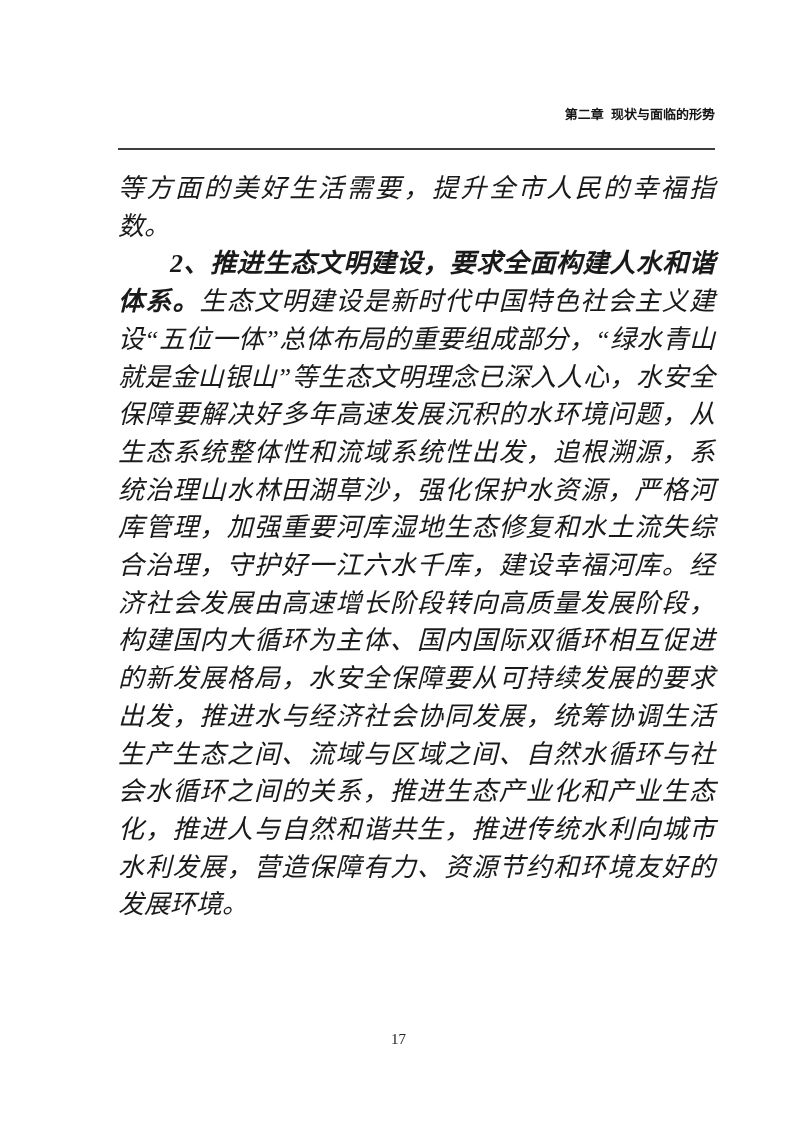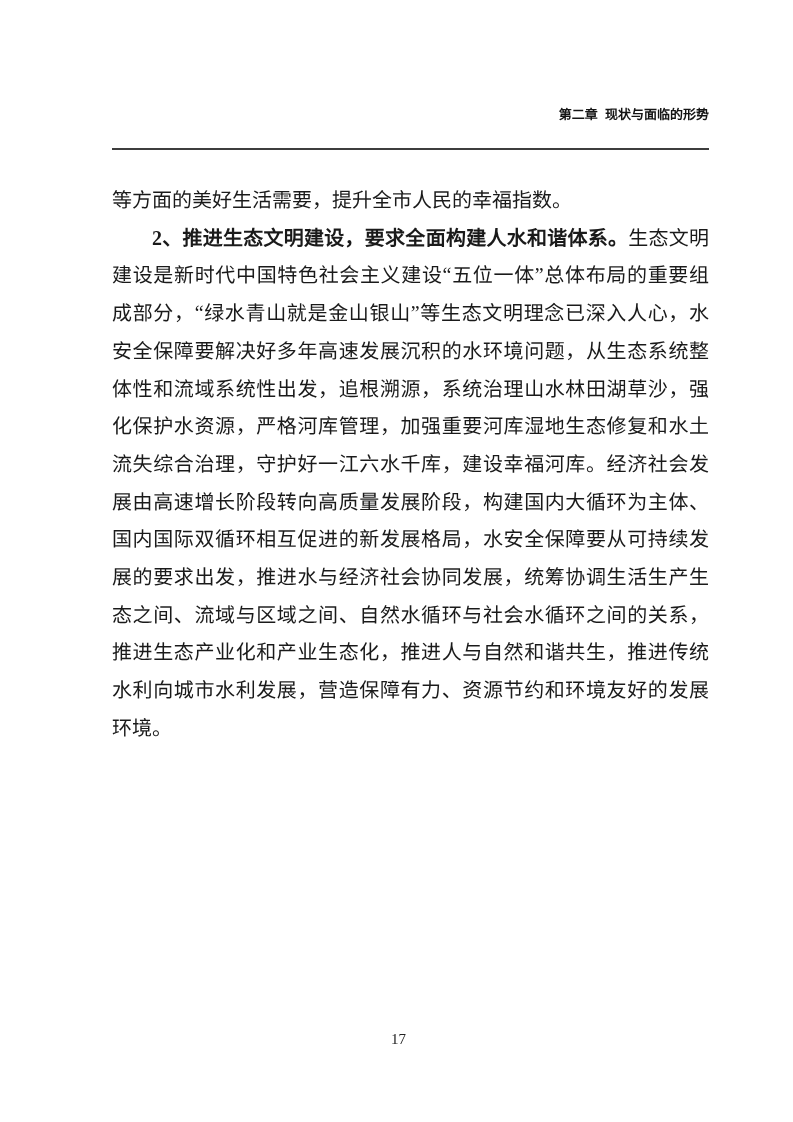--- a/index.html
+++ b/index.html
@@ -11,43 +11,44 @@
     position: relative;
     width: 793px;
     height: 1122px;
     background: #ffffff;
     overflow: hidden;
     color: #1c1c1c;
     font-family: "Liberation Serif", "DejaVu Serif", serif;
   }
   .column {
     position: absolute;
-    left: 112px;
+    left: 118px;
     top: 0;
     width: 597px;
   }
   .page-header {
     padding-top: 92px;
     padding-bottom: 11px;
     border-bottom: 2.5px solid #3d3d3d;
     text-align: right;
     font-family: "Liberation Sans", "DejaVu Sans", sans-serif;
     font-weight: 700;
     font-size: 13px;
     line-height: 15px;
     color: #141414;
     white-space: pre;
   }
   .body-text {
-    margin-top: 32px;
-    font-size: 20px;
+    margin-top: 20px;
+    font-size: 26px;
     line-height: 37.7px;
     text-align: justify;
     text-justify: inter-character;
     color: #1a1a1a;
+    font-style: italic;
   }
   .para {
     margin: 0;
     padding: 0;
     text-indent: 2em;
   }
   .para.no-indent {
     text-indent: 0;
   }
   .lead {

